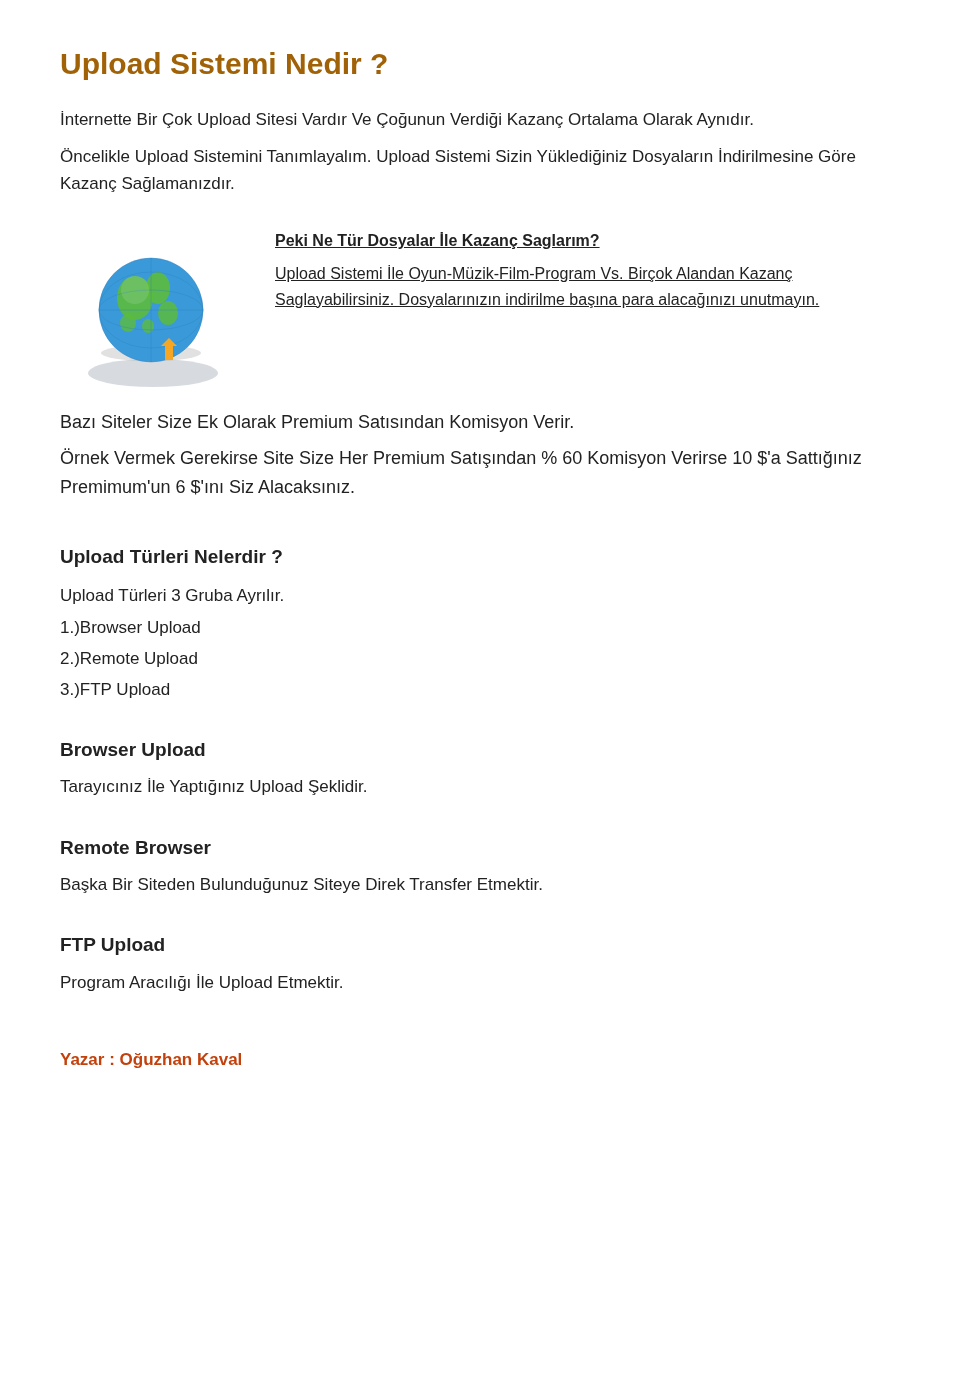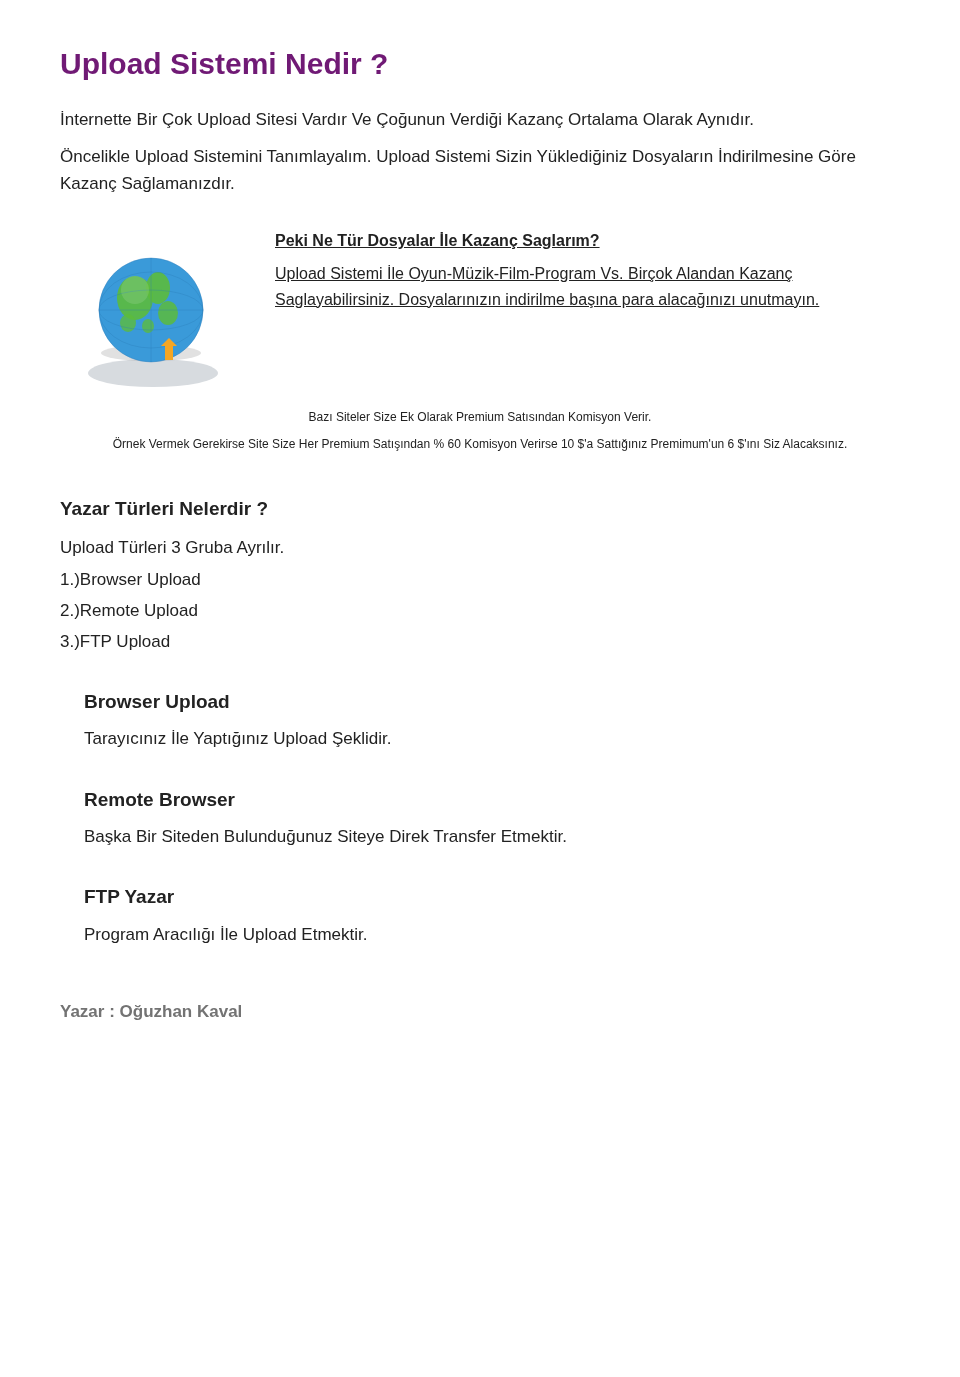--- a/index.html
+++ b/index.html
@@ -15,21 +15,21 @@
       width: 960px;
       min-height: 1377px;
       padding: 40px 60px 60px 60px;
       font-size: 17px;
       line-height: 1.6;
     }
 
     .page-title {
       font-size: 30px;
       font-weight: bold;
-      color: #701a75;
+      color: #a16207;
       margin-bottom: 18px;
     }
 
     .intro-paragraphs p {
       margin-bottom: 10px;
       font-size: 17px;
     }
 
     .section-with-globe {
       display: flex;
@@ -66,61 +66,59 @@
       font-size: 16px;
       margin-bottom: 8px;
       text-decoration: underline;
     }
 
     .below-globe-text {
       margin-top: 10px;
     }
 
     .below-globe-text p {
-      font-size: 12px;
+      font-size: 18px;
       margin-bottom: 8px;
-      text-align: center;
     }
 
     .upload-types-heading {
       font-size: 19px;
       font-weight: bold;
       margin-top: 40px;
       margin-bottom: 10px;
     }
 
     .upload-types-list {
       font-size: 17px;
       margin-bottom: 8px;
     }
 
     .upload-types-list p {
       margin-bottom: 4px;
     }
 
     .subsection {
       margin-top: 32px;
-      margin-left: 24px;
     }
 
     .subsection-title {
       font-size: 19px;
       font-weight: bold;
       margin-bottom: 8px;
     }
 
     .subsection p {
       font-size: 17px;
     }
 
     .author-line {
       margin-top: 50px;
       font-size: 17px;
       font-weight: bold;
-      color: #737373;
+      color: #c2410c;
     }
   </style>
 </head>
 <body>
 
 <h1 class="page-title">Upload Sistemi Nedir ?</h1>
 
 <div class="intro-paragraphs">
   <p>İnternette Bir Çok Upload Sitesi Vardır Ve Çoğunun Verdiği Kazanç Ortalama Olarak Aynıdır.</p>
   <p>Öncelikle Upload Sistemini Tanımlayalım. Upload Sistemi Sizin Yüklediğiniz Dosyaların İndirilmesine Göre Kazanç Sağlamanızdır.</p>
@@ -162,37 +160,37 @@
     <p class="peki-title">Peki Ne Tür Dosyalar İle Kazanç Saglarım?</p>
     <p>Upload Sistemi İle Oyun-Müzik-Film-Program Vs. Birçok Alandan Kazanç Saglayabilirsiniz. Dosyalarınızın indirilme başına para alacağınızı unutmayın.</p>
   </div>
 </div>
 
 <div class="below-globe-text">
   <p>Bazı Siteler Size Ek Olarak Premium Satısından Komisyon Verir.</p>
   <p>Örnek Vermek Gerekirse Site Size Her Premium Satışından % 60 Komisyon Verirse 10 $'a Sattığınız Premimum'un 6 $'ını Siz Alacaksınız.</p>
 </div>
 
-<div class="upload-types-heading">Yazar Türleri Nelerdir ?</div>
+<div class="upload-types-heading">Upload Türleri Nelerdir ?</div>
 
 <div class="upload-types-list">
   <p>Upload Türleri 3 Gruba Ayrılır.</p>
   <p>1.)Browser Upload</p>
   <p>2.)Remote Upload</p>
   <p>3.)FTP Upload</p>
 </div>
 
 <div class="subsection">
   <div class="subsection-title">Browser Upload</div>
   <p>Tarayıcınız İle Yaptığınız Upload Şeklidir.</p>
 </div>
 
 <div class="subsection">
   <div class="subsection-title">Remote Browser</div>
   <p>Başka Bir Siteden Bulunduğunuz Siteye Direk Transfer Etmektir.</p>
 </div>
 
 <div class="subsection">
-  <div class="subsection-title">FTP Yazar</div>
+  <div class="subsection-title">FTP Upload</div>
   <p>Program Aracılığı İle Upload Etmektir.</p>
 </div>
 
 <div class="author-line">Yazar : Oğuzhan Kaval</div>
 
 </body></html>

